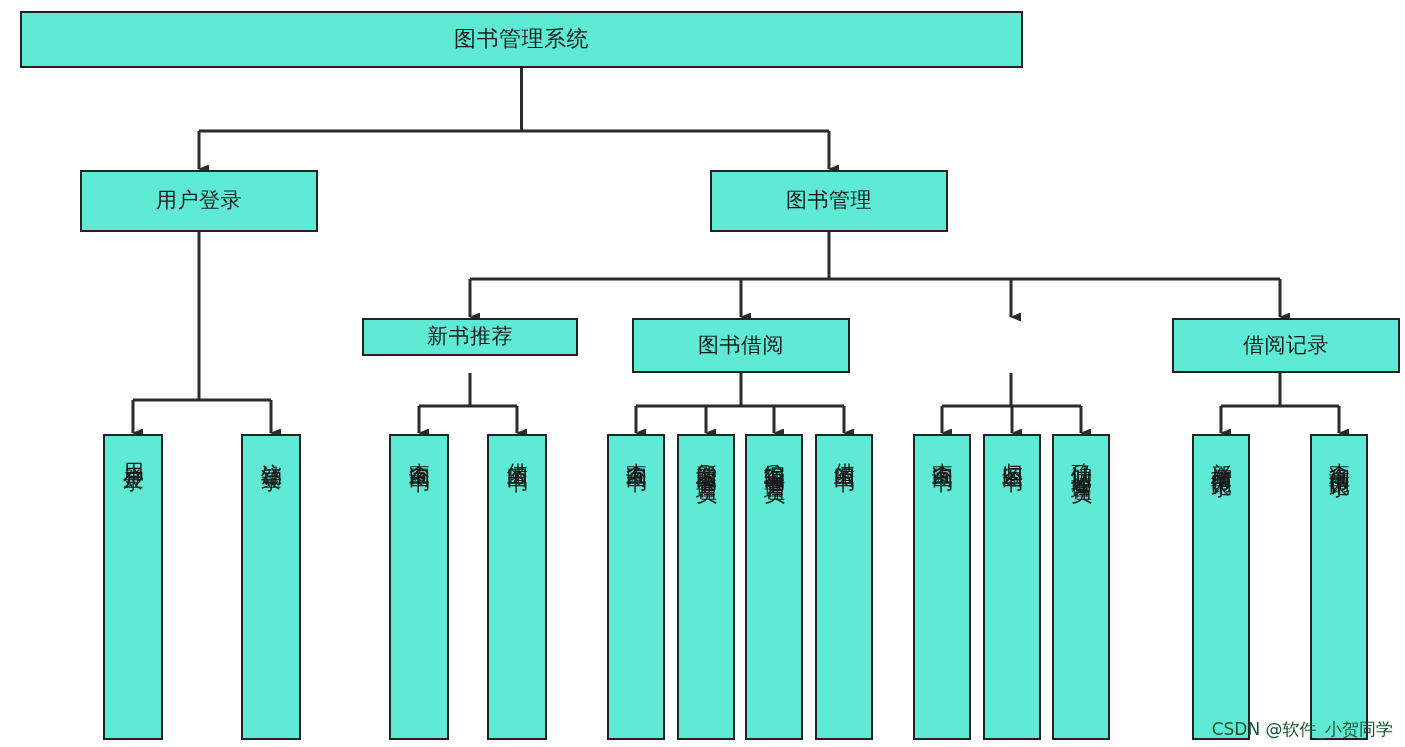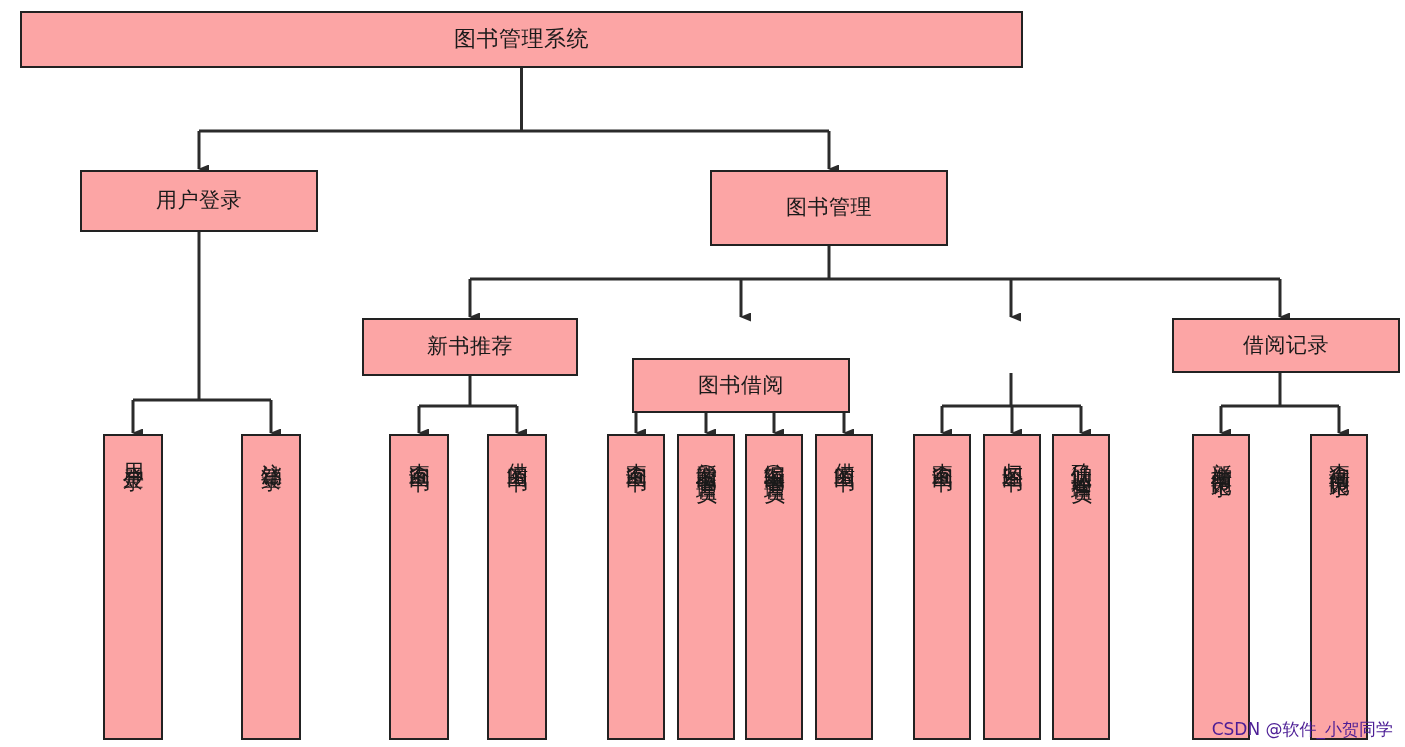--- a/index.html
+++ b/index.html
@@ -23,21 +23,21 @@
     position: absolute;
     left: 0;
     top: 0;
     width: 1405px;
     height: 747px;
     pointer-events: none;
   }
   .node {
     position: absolute;
     border: 2px solid #222222;
-    background: #fca5a5;
+    background: #5eead4;
     display: flex;
     align-items: center;
     justify-content: center;
     text-align: left;
     color: #1a1a1a;
     z-index: 2;
   }
   .node-label {
     display: block;
     line-height: 1.12;
@@ -61,21 +61,21 @@
     font-size: 21px;
     letter-spacing: 3px;
     line-height: 1;
     white-space: nowrap;
   }
   .watermark {
     position: absolute;
     right: 12px;
     bottom: 6px;
     font-size: 17px;
-    color: #4c1d95;
+    color: #14532d;
     z-index: 5;
     white-space: nowrap;
     font-family: "DejaVu Sans", "Liberation Sans", sans-serif;
   }
 </style>
 </head>
 <body>
 
 <div id="diagram-canvas">
 
@@ -122,28 +122,28 @@
       </g>
   </svg>
 
   <div class="node root horizontal" style="left: 20px; top: 11px; width: 1003px; height: 57px;">
     <span class="node-label">图书管理系统</span>
   </div>
 
   <div class="node horizontal" style="left: 80px; top: 170px; width: 238px; height: 62px;">
     <span class="node-label">用户登录</span>
   </div>
-  <div class="node horizontal" style="left: 710px; top: 170px; width: 238px; height: 76px;">
+  <div class="node horizontal" style="left: 710px; top: 170px; width: 238px; height: 62px;">
     <span class="node-label">图书管理</span>
   </div>
 
-  <div class="node horizontal" style="left: 362px; top: 318px; width: 216px; height: 58px;">
+  <div class="node horizontal" style="left: 362px; top: 318px; width: 216px; height: 38px;">
     <span class="node-label">新书推荐</span>
   </div>
-  <div class="node horizontal" style="left: 632px; top: 318px; width: 218px; height: 55px; margin-top: 40px;">
+  <div class="node horizontal" style="left: 632px; top: 318px; width: 218px; height: 55px;">
     <span class="node-label">图书借阅</span>
   </div>
   <div class="node horizontal" style="left: 1172px; top: 318px; width: 228px; height: 55px;">
     <span class="node-label">借阅记录</span>
   </div>
 
   <div class="node vertical" style="left: 103px; top: 434px; width: 60px; height: 306px;">
     <span class="node-label">用户登录</span>
   </div>
   <div class="node vertical" style="left: 241px; top: 434px; width: 60px; height: 306px;">

